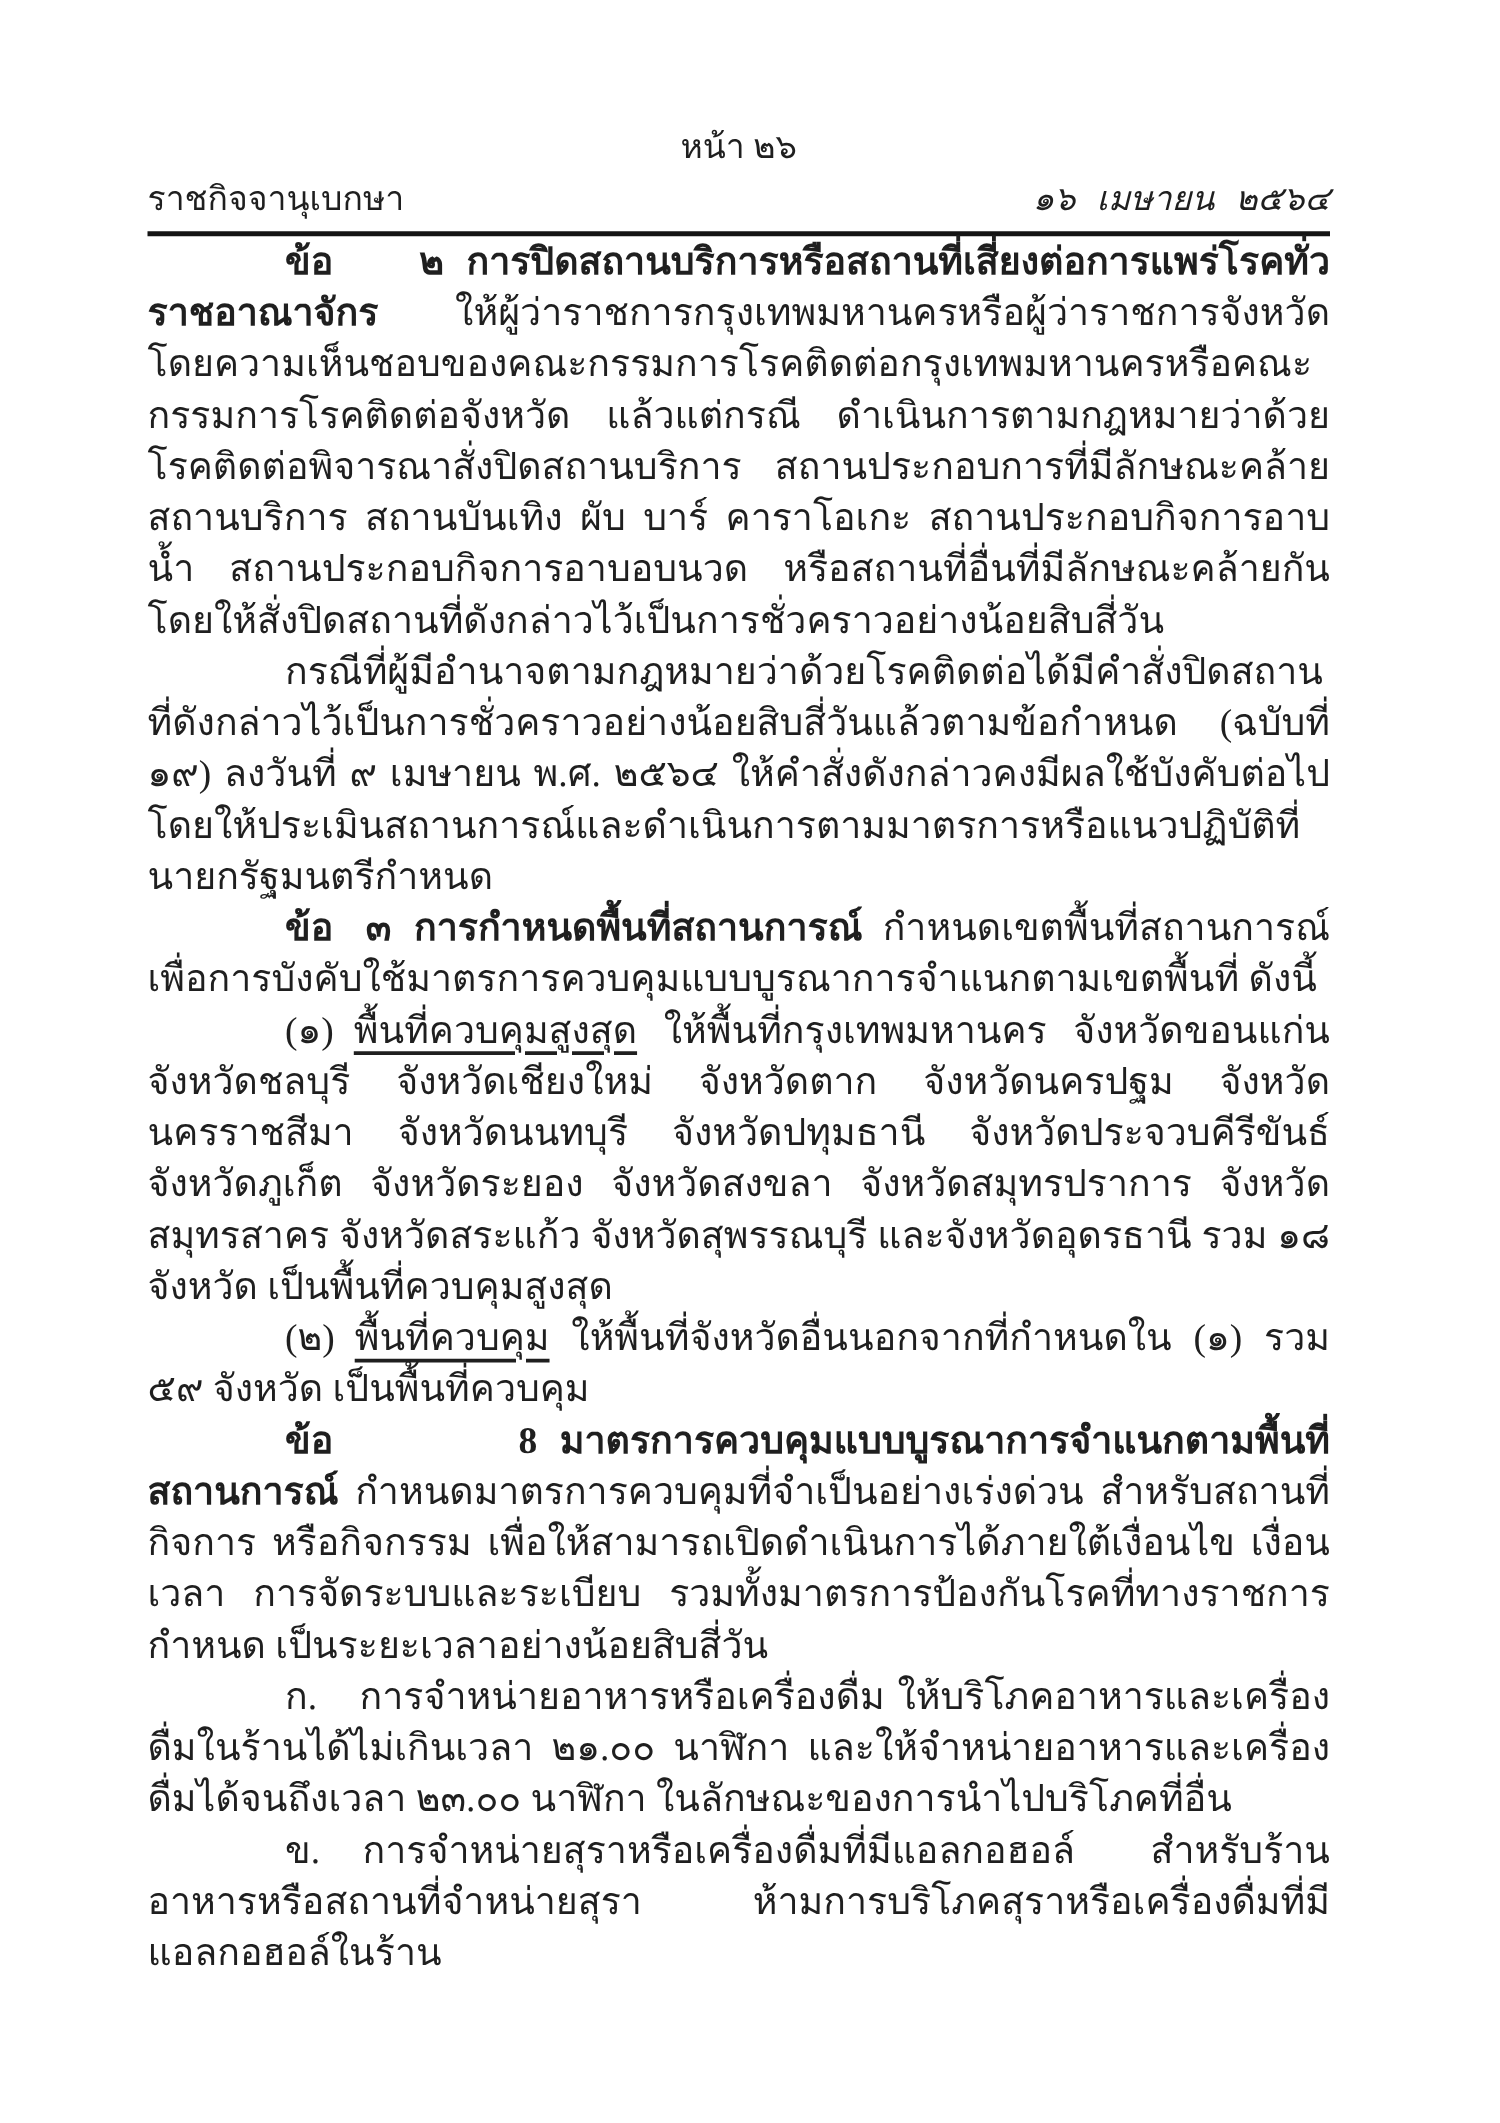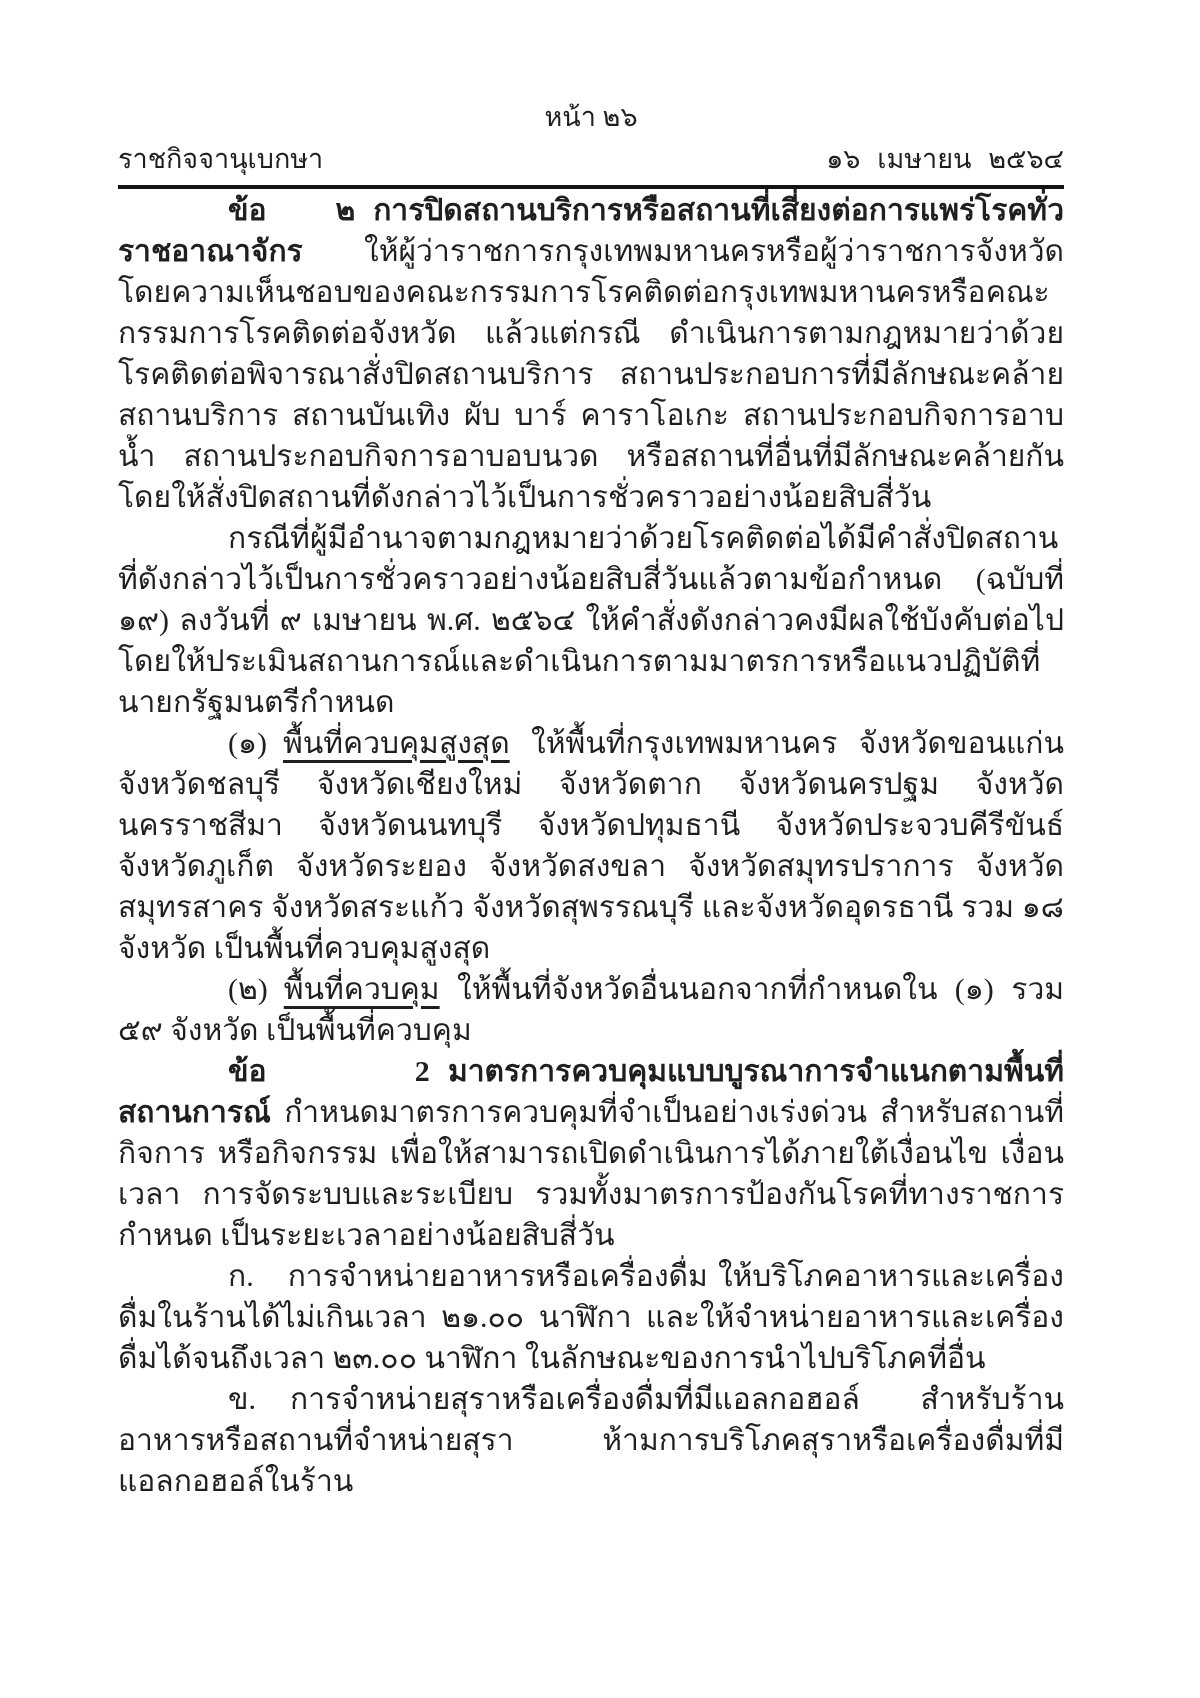--- a/index.html
+++ b/index.html
@@ -25,21 +25,21 @@
   .masthead {
     display: flex;
     justify-content: space-between;
     align-items: baseline;
     margin-top: 8px;
     font-size: 27px;
     line-height: 34px;
     padding-bottom: 9px;
   }
   .masthead .vol  { word-spacing: 14px; }
-  .masthead .date { word-spacing: 10px; }
+  .masthead .date { word-spacing: 10px; font-style: italic; }
   .rule {
     height: 0;
     border-bottom: 4px solid #141414;
   }
   .doc-body {
     font-size: 30px;
     line-height: 41px;
     text-align: justify;
   }
   .para {
@@ -79,26 +79,27 @@
       <span class="date">๑๖ เมษายน ๒๕๖๔</span>
     </div>
     <div class="rule"></div>
 
     <div class="doc-body">
 
       <p class="para"><span class="clause-number">ข้อ ๒</span><span class="clause-heading">การปิดสถานบริการหรือสถานที่เสี่ยงต่อการแพร่โรคทั่วราชอาณาจักร</span> <span>ให้ผู้ว่าราชการกรุงเทพมหานครหรือผู้ว่าราชการจังหวัด โดยความเห็นชอบของคณะกรรมการโรคติดต่อกรุงเทพมหานครหรือคณะกรรมการโรคติดต่อจังหวัด แล้วแต่กรณี ดำเนินการตามกฎหมายว่าด้วยโรคติดต่อพิจารณาสั่งปิดสถานบริการ สถานประกอบการที่มีลักษณะคล้ายสถานบริการ สถานบันเทิง ผับ บาร์ คาราโอเกะ สถานประกอบกิจการอาบน้ำ สถานประกอบกิจการอาบอบนวด หรือสถานที่อื่นที่มีลักษณะคล้ายกัน โดยให้สั่งปิดสถานที่ดังกล่าวไว้เป็นการชั่วคราวอย่างน้อยสิบสี่วัน</span></p>
 
       <p class="para"><span>กรณีที่ผู้มีอำนาจตามกฎหมายว่าด้วยโรคติดต่อได้มีคำสั่งปิดสถานที่ดังกล่าวไว้เป็นการชั่วคราวอย่างน้อยสิบสี่วันแล้วตามข้อกำหนด (ฉบับที่ ๑๙) ลงวันที่ ๙ เมษายน พ.ศ. ๒๕๖๔ ให้คำสั่งดังกล่าวคงมีผลใช้บังคับต่อไป โดยให้ประเมินสถานการณ์และดำเนินการตามมาตรการหรือแนวปฏิบัติที่นายกรัฐมนตรีกำหนด</span></p>
 
+      <p class="para"><span class="clause-number">ข้อ ๓</span><span class="clause-heading">การกำหนดพื้นที่สถานการณ์</span> <span>กำหนดเขตพื้นที่สถานการณ์เพื่อการบังคับใช้มาตรการควบคุมแบบบูรณาการจำแนกตามเขตพื้นที่ ดังนี้</span></p>
 
       <p class="para"><span class="zone-number">(๑)</span><span class="zone-term">พื้นที่ควบคุมสูงสุด</span> <span>ให้พื้นที่กรุงเทพมหานคร จังหวัดขอนแก่น จังหวัดชลบุรี จังหวัดเชียงใหม่ จังหวัดตาก จังหวัดนครปฐม จังหวัดนครราชสีมา จังหวัดนนทบุรี จังหวัดปทุมธานี จังหวัดประจวบคีรีขันธ์ จังหวัดภูเก็ต จังหวัดระยอง จังหวัดสงขลา จังหวัดสมุทรปราการ จังหวัดสมุทรสาคร จังหวัดสระแก้ว จังหวัดสุพรรณบุรี และจังหวัดอุดรธานี รวม ๑๘ จังหวัด เป็นพื้นที่ควบคุมสูงสุด</span></p>
 
       <p class="para"><span class="zone-number">(๒)</span><span class="zone-term">พื้นที่ควบคุม</span> <span>ให้พื้นที่จังหวัดอื่นนอกจากที่กำหนดใน (๑) รวม ๕๙ จังหวัด เป็นพื้นที่ควบคุม</span></p>
 
-      <p class="para"><span class="clause-number">ข้อ 2</span><span class="clause-heading">มาตรการควบคุมแบบบูรณาการจำแนกตามพื้นที่สถานการณ์</span> <span>กำหนดมาตรการควบคุมที่จำเป็นอย่างเร่งด่วน สำหรับสถานที่ กิจการ หรือกิจกรรม เพื่อให้สามารถเปิดดำเนินการได้ภายใต้เงื่อนไข เงื่อนเวลา การจัดระบบและระเบียบ รวมทั้งมาตรการป้องกันโรคที่ทางราชการกำหนด เป็นระยะเวลาอย่างน้อยสิบสี่วัน</span></p>
+      <p class="para"><span class="clause-number">ข้อ 8</span><span class="clause-heading">มาตรการควบคุมแบบบูรณาการจำแนกตามพื้นที่สถานการณ์</span> <span>กำหนดมาตรการควบคุมที่จำเป็นอย่างเร่งด่วน สำหรับสถานที่ กิจการ หรือกิจกรรม เพื่อให้สามารถเปิดดำเนินการได้ภายใต้เงื่อนไข เงื่อนเวลา การจัดระบบและระเบียบ รวมทั้งมาตรการป้องกันโรคที่ทางราชการกำหนด เป็นระยะเวลาอย่างน้อยสิบสี่วัน</span></p>
 
 
       <p class="para"><span class="item-label">ก.</span><span>การจำหน่ายอาหารหรือเครื่องดื่ม ให้บริโภคอาหารและเครื่องดื่มในร้านได้ไม่เกินเวลา ๒๑.๐๐ นาฬิกา และให้จำหน่ายอาหารและเครื่องดื่มได้จนถึงเวลา ๒๓.๐๐ นาฬิกา ในลักษณะของการนำไปบริโภคที่อื่น</span></p>
 
       <p class="para"><span class="item-label">ข.</span><span>การจำหน่ายสุราหรือเครื่องดื่มที่มีแอลกอฮอล์ สำหรับร้านอาหารหรือสถานที่จำหน่ายสุรา ห้ามการบริโภคสุราหรือเครื่องดื่มที่มีแอลกอฮอล์ในร้าน</span></p>
 
 
     </div>
   </div>
 </div>

